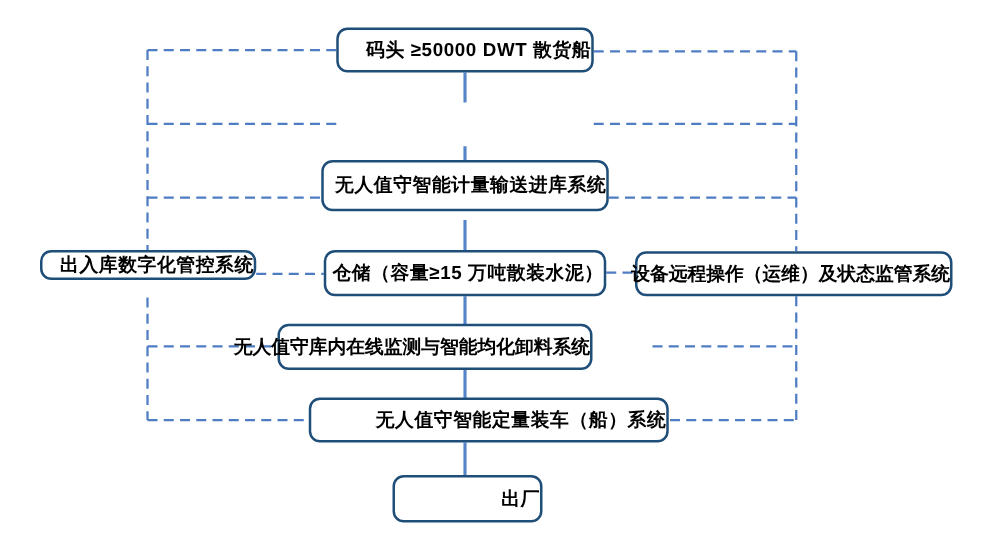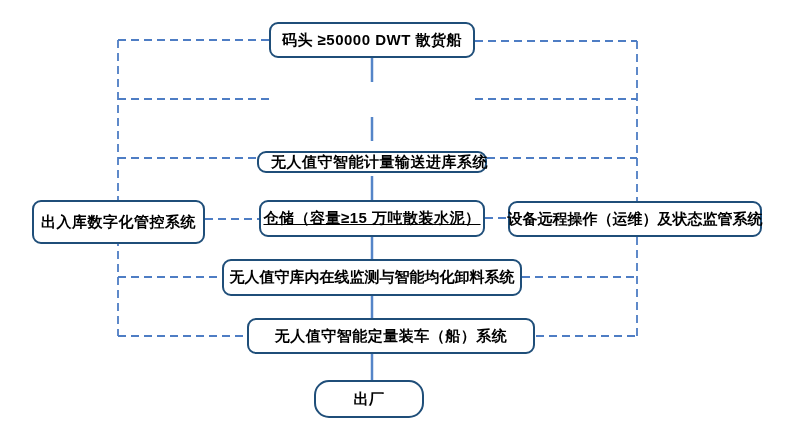--- a/index.html
+++ b/index.html
@@ -28,37 +28,37 @@
     width: 800px; height: 439px;
   }
   .node {
     position: absolute;
     box-sizing: border-box;
     background: var(--fill);
     border: 2.5px solid var(--border);
     border-radius: 9px;
     display: flex;
     align-items: center;
-    justify-content: center;
+    justify-content: flex-end;
     font-size: 15px;
     font-weight: bold;
     color: var(--text);
     white-space: nowrap;
     letter-spacing: 0.5px;
   }
   
   .n-dock      { left: 269px; top: 22px;  width: 206px; height: 36px; }
   .n-unload    { left: 269px; top: 81px;  width: 206px; height: 36px; }
-  .n-convey    { left: 257px; top: 151px; width: 230px; height: 22px; padding-left: 15px; }
-  .n-storage   { left: 259px; top: 200px; width: 226px; height: 37px; text-decoration: underline; }
-  .n-io        { left: 32px;  top: 200px; width: 173px; height: 44px; }
+  .n-convey    { left: 257px; top: 128px; width: 230px; height: 41px; padding-left: 15px; }
+  .n-storage   { left: 259px; top: 200px; width: 226px; height: 37px; }
+  .n-io        { left: 32px;  top: 200px; width: 173px; height: 24px; }
   .n-remote    { left: 508px; top: 201px; width: 254px; height: 36px; letter-spacing: 0; }
-  .n-monitor   { left: 222px; top: 259px; width: 300px; height: 37px; letter-spacing: 0; }
+  .n-monitor   { left: 222px; top: 259px; width: 252px; height: 37px; letter-spacing: 0; }
   .n-loading   { left: 247px; top: 318px; width: 288px; height: 36px; }
-  .n-exit      { left: 314px; top: 380px; width: 110px; height: 38px; border-radius: 15px; }
+  .n-exit      { left: 314px; top: 380px; width: 120px; height: 38px; }
 </style>
 </head>
 <body>
 
 <div class="stage">
 
   <svg class="connector-layer" viewBox="0 0 800 439" xmlns="http://www.w3.org/2000/svg">
 
     <g stroke="#5585C8" stroke-width="2.5">
       <line x1="372" y1="58" x2="372" y2="82"></line>

